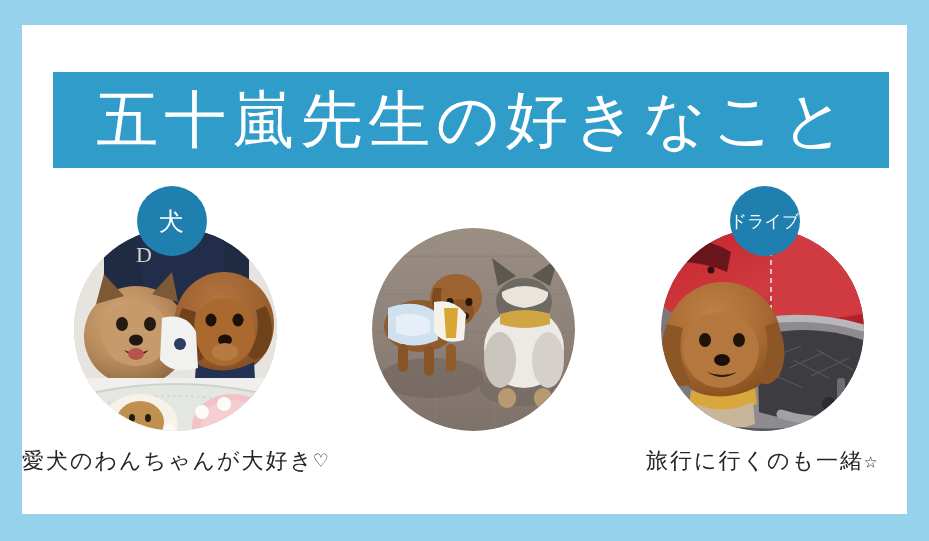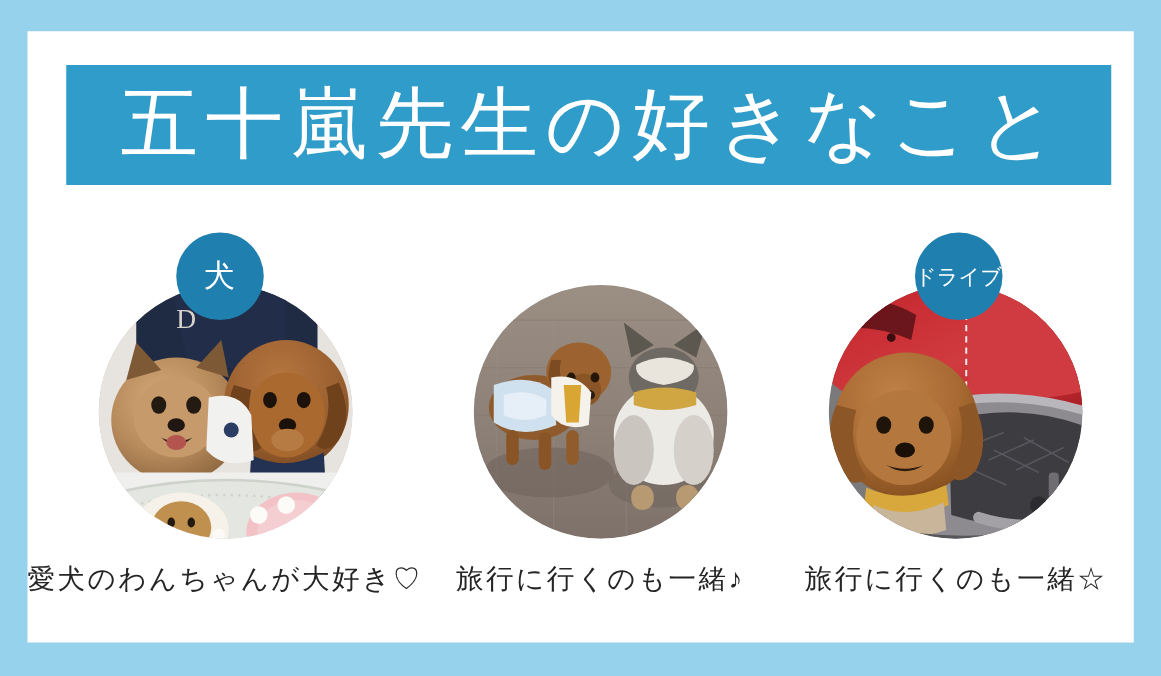--- a/index.html
+++ b/index.html
@@ -28,21 +28,21 @@
     top: 25px;
     width: 885px;
     height: 489px;
     background: #ffffff;
   }
 
   
   .title-banner {
     position: absolute;
     left: 53px;
-    top: 52px;
+    top: 72px;
     width: 836px;
     height: 96px;
     background: #2f9cc9;
     display: flex;
     align-items: center;
     justify-content: center;
     overflow: hidden;
   }
   .title-text {
     color: #ffffff;
@@ -114,21 +114,21 @@
     white-space: nowrap;
   }
   .badge.small .badge-label {
     font-size: 17px;
     letter-spacing: 0px;
   }
 
   .caption {
     margin-top: 19px;
     color: #252525;
-    font-family: Liberation Serif, serif;
+    font-family: Liberation Mono, monospace;
     font-size: 22px;
     line-height: 1.2;
     letter-spacing: 2px;
     white-space: nowrap;
     text-align: center;
   }
 
   
   .col-1 .badge { left: 50%; margin-left: -4px; }
   .col-2 .badge { left: 50%; margin-left: 0px; }
@@ -285,21 +285,20 @@
               <path d="M130 64 Q152 52 176 64 Q178 76 152 80 Q128 76 130 64 Z" fill="#e9e5dc"></path>
               <path d="M128 86 Q152 78 178 86 L178 96 Q152 104 128 96 Z" fill="#cfa641"></path>
               <ellipse cx="128" cy="132" rx="16" ry="28" fill="#cac6bf"></ellipse>
               <ellipse cx="176" cy="132" rx="16" ry="28" fill="#d5d1ca"></ellipse>
               <rect x="126" y="160" width="18" height="20" rx="9" fill="#b79a72"></rect>
               <rect x="162" y="160" width="18" height="20" rx="9" fill="#b79a72"></rect>
             </g>
           </svg>
         </div>
       </div>
-      <div class="caption">旅行に行くのも一緒♪</div>
     </div>
 
     <div class="col col-3">
       <div class="photo-wrap">
         <div class="photo-circle">
           <svg viewBox="0 0 203 203" xmlns="http://www.w3.org/2000/svg" role="img">
             <defs>
               <clipPath id="c3">
                   <circle cx="101.5" cy="101.5" r="101.5"></circle>
                 </clipPath>

